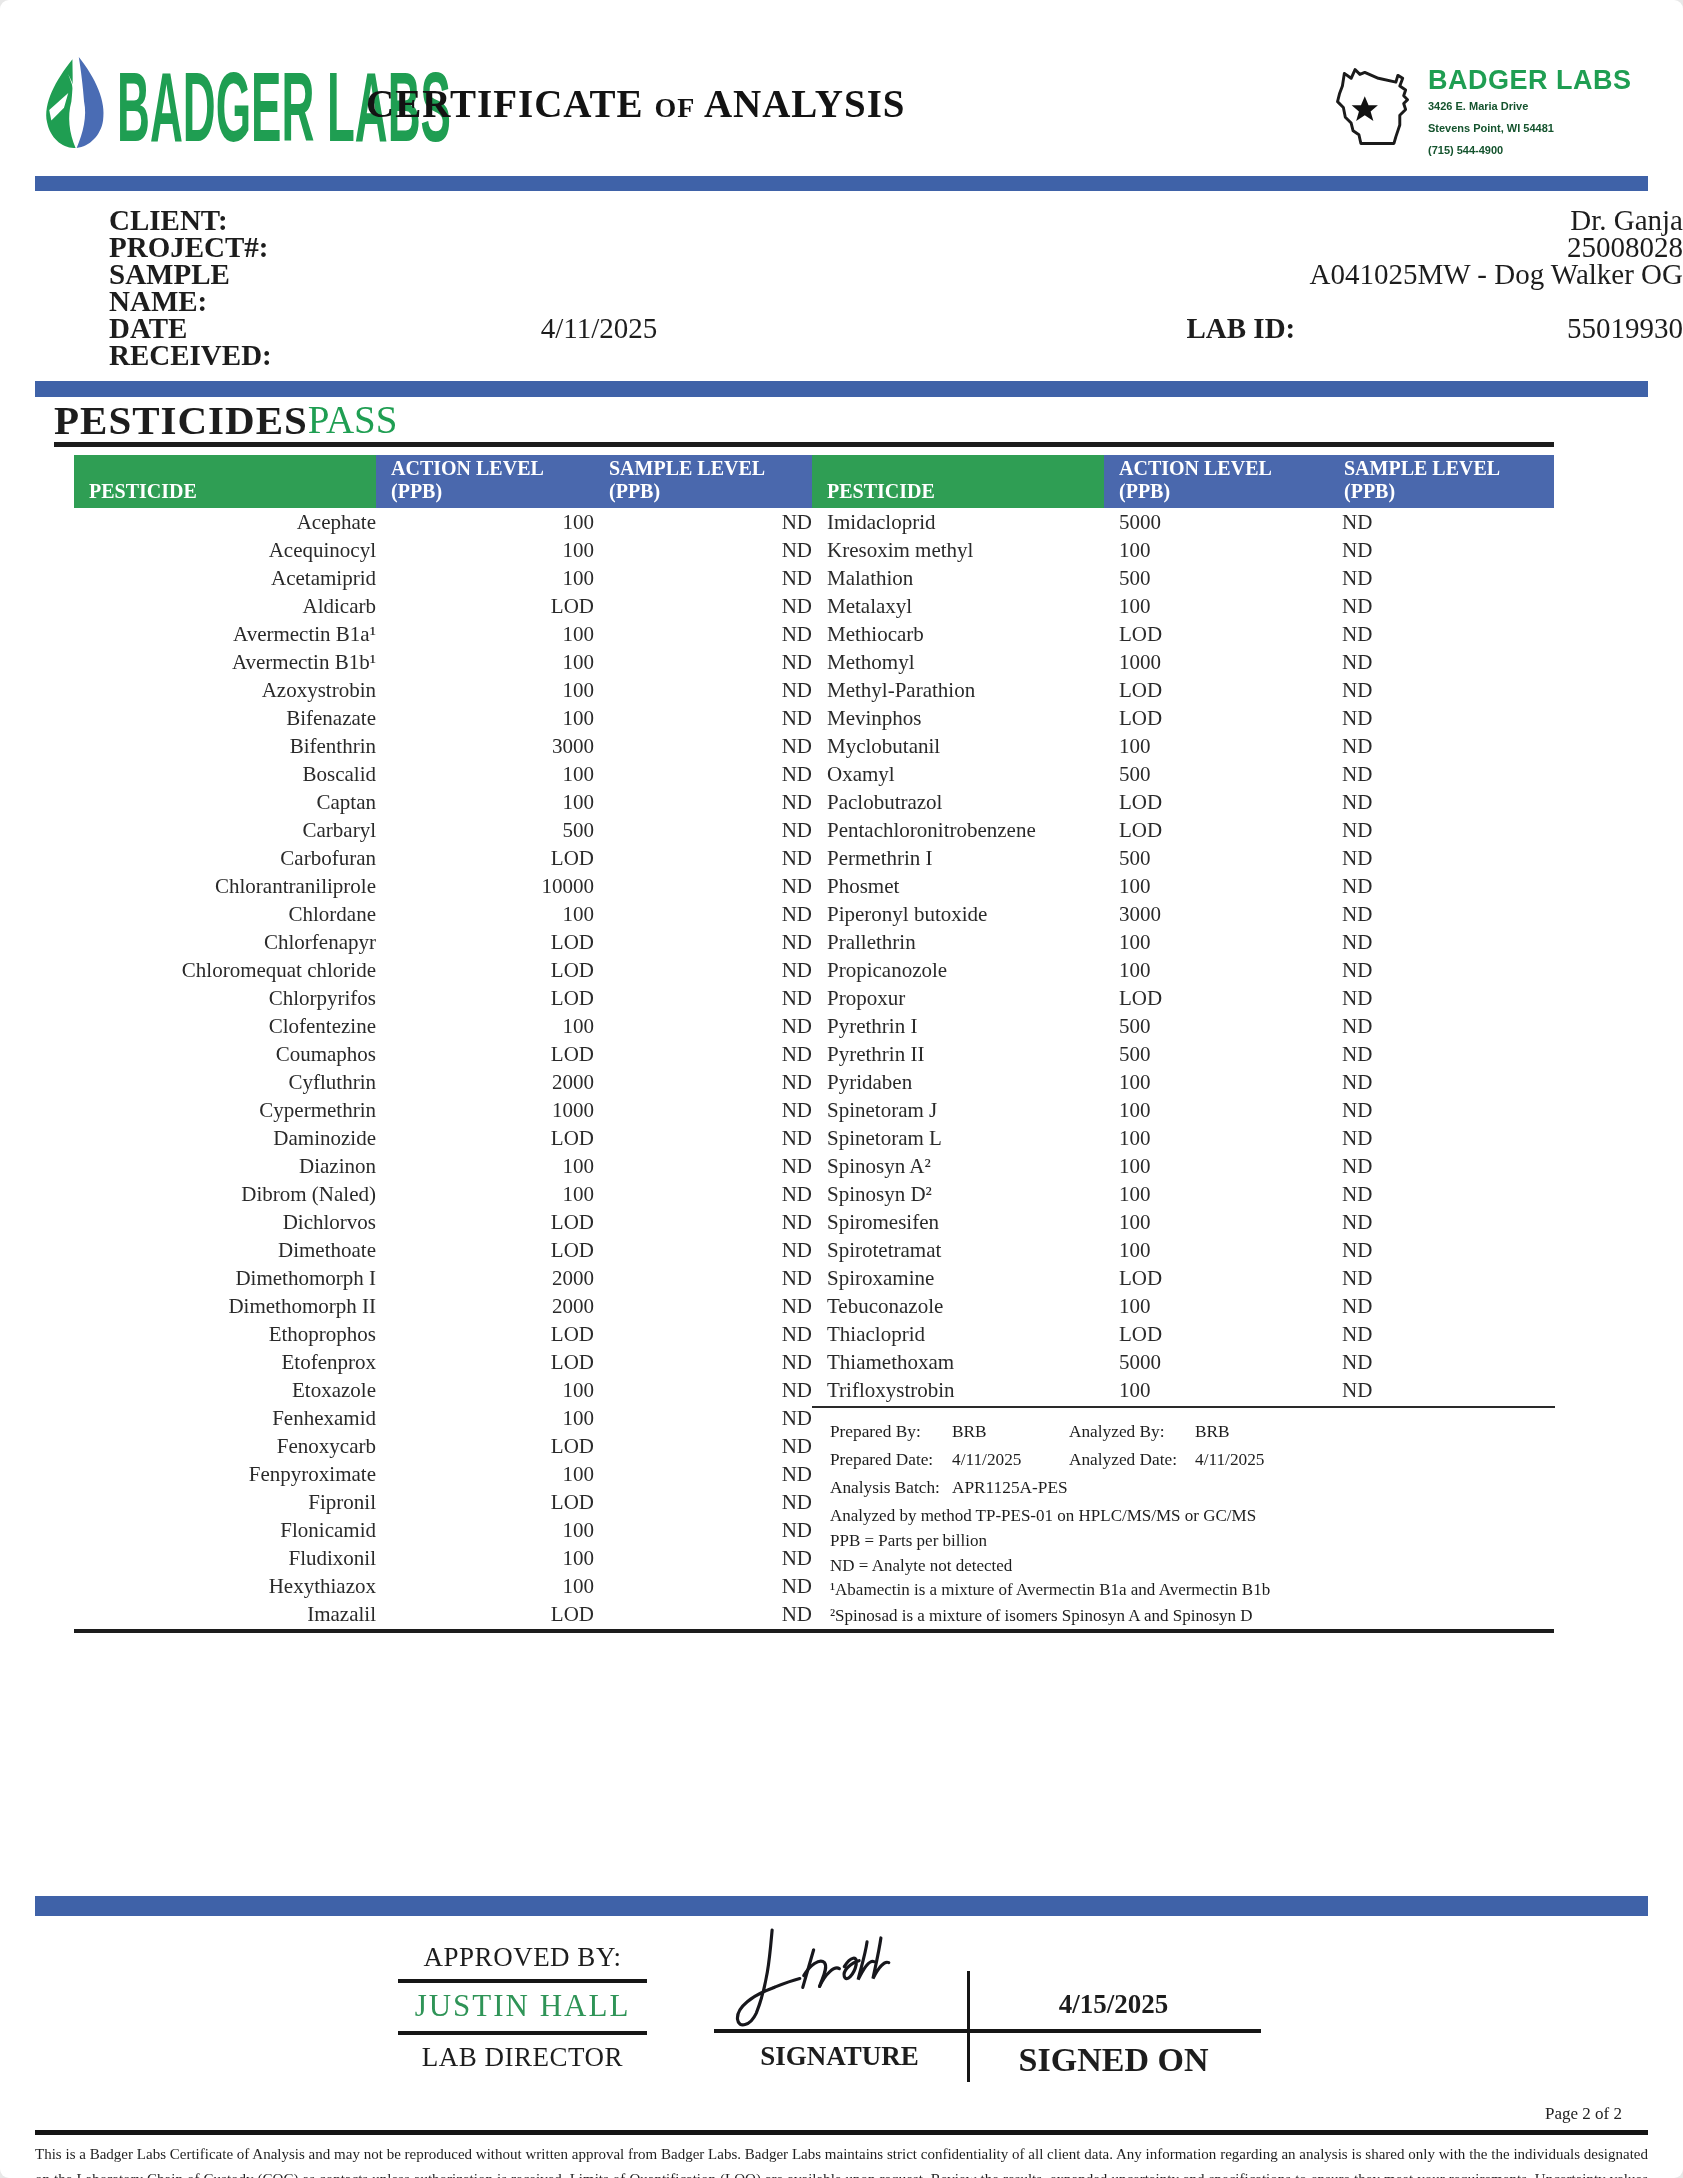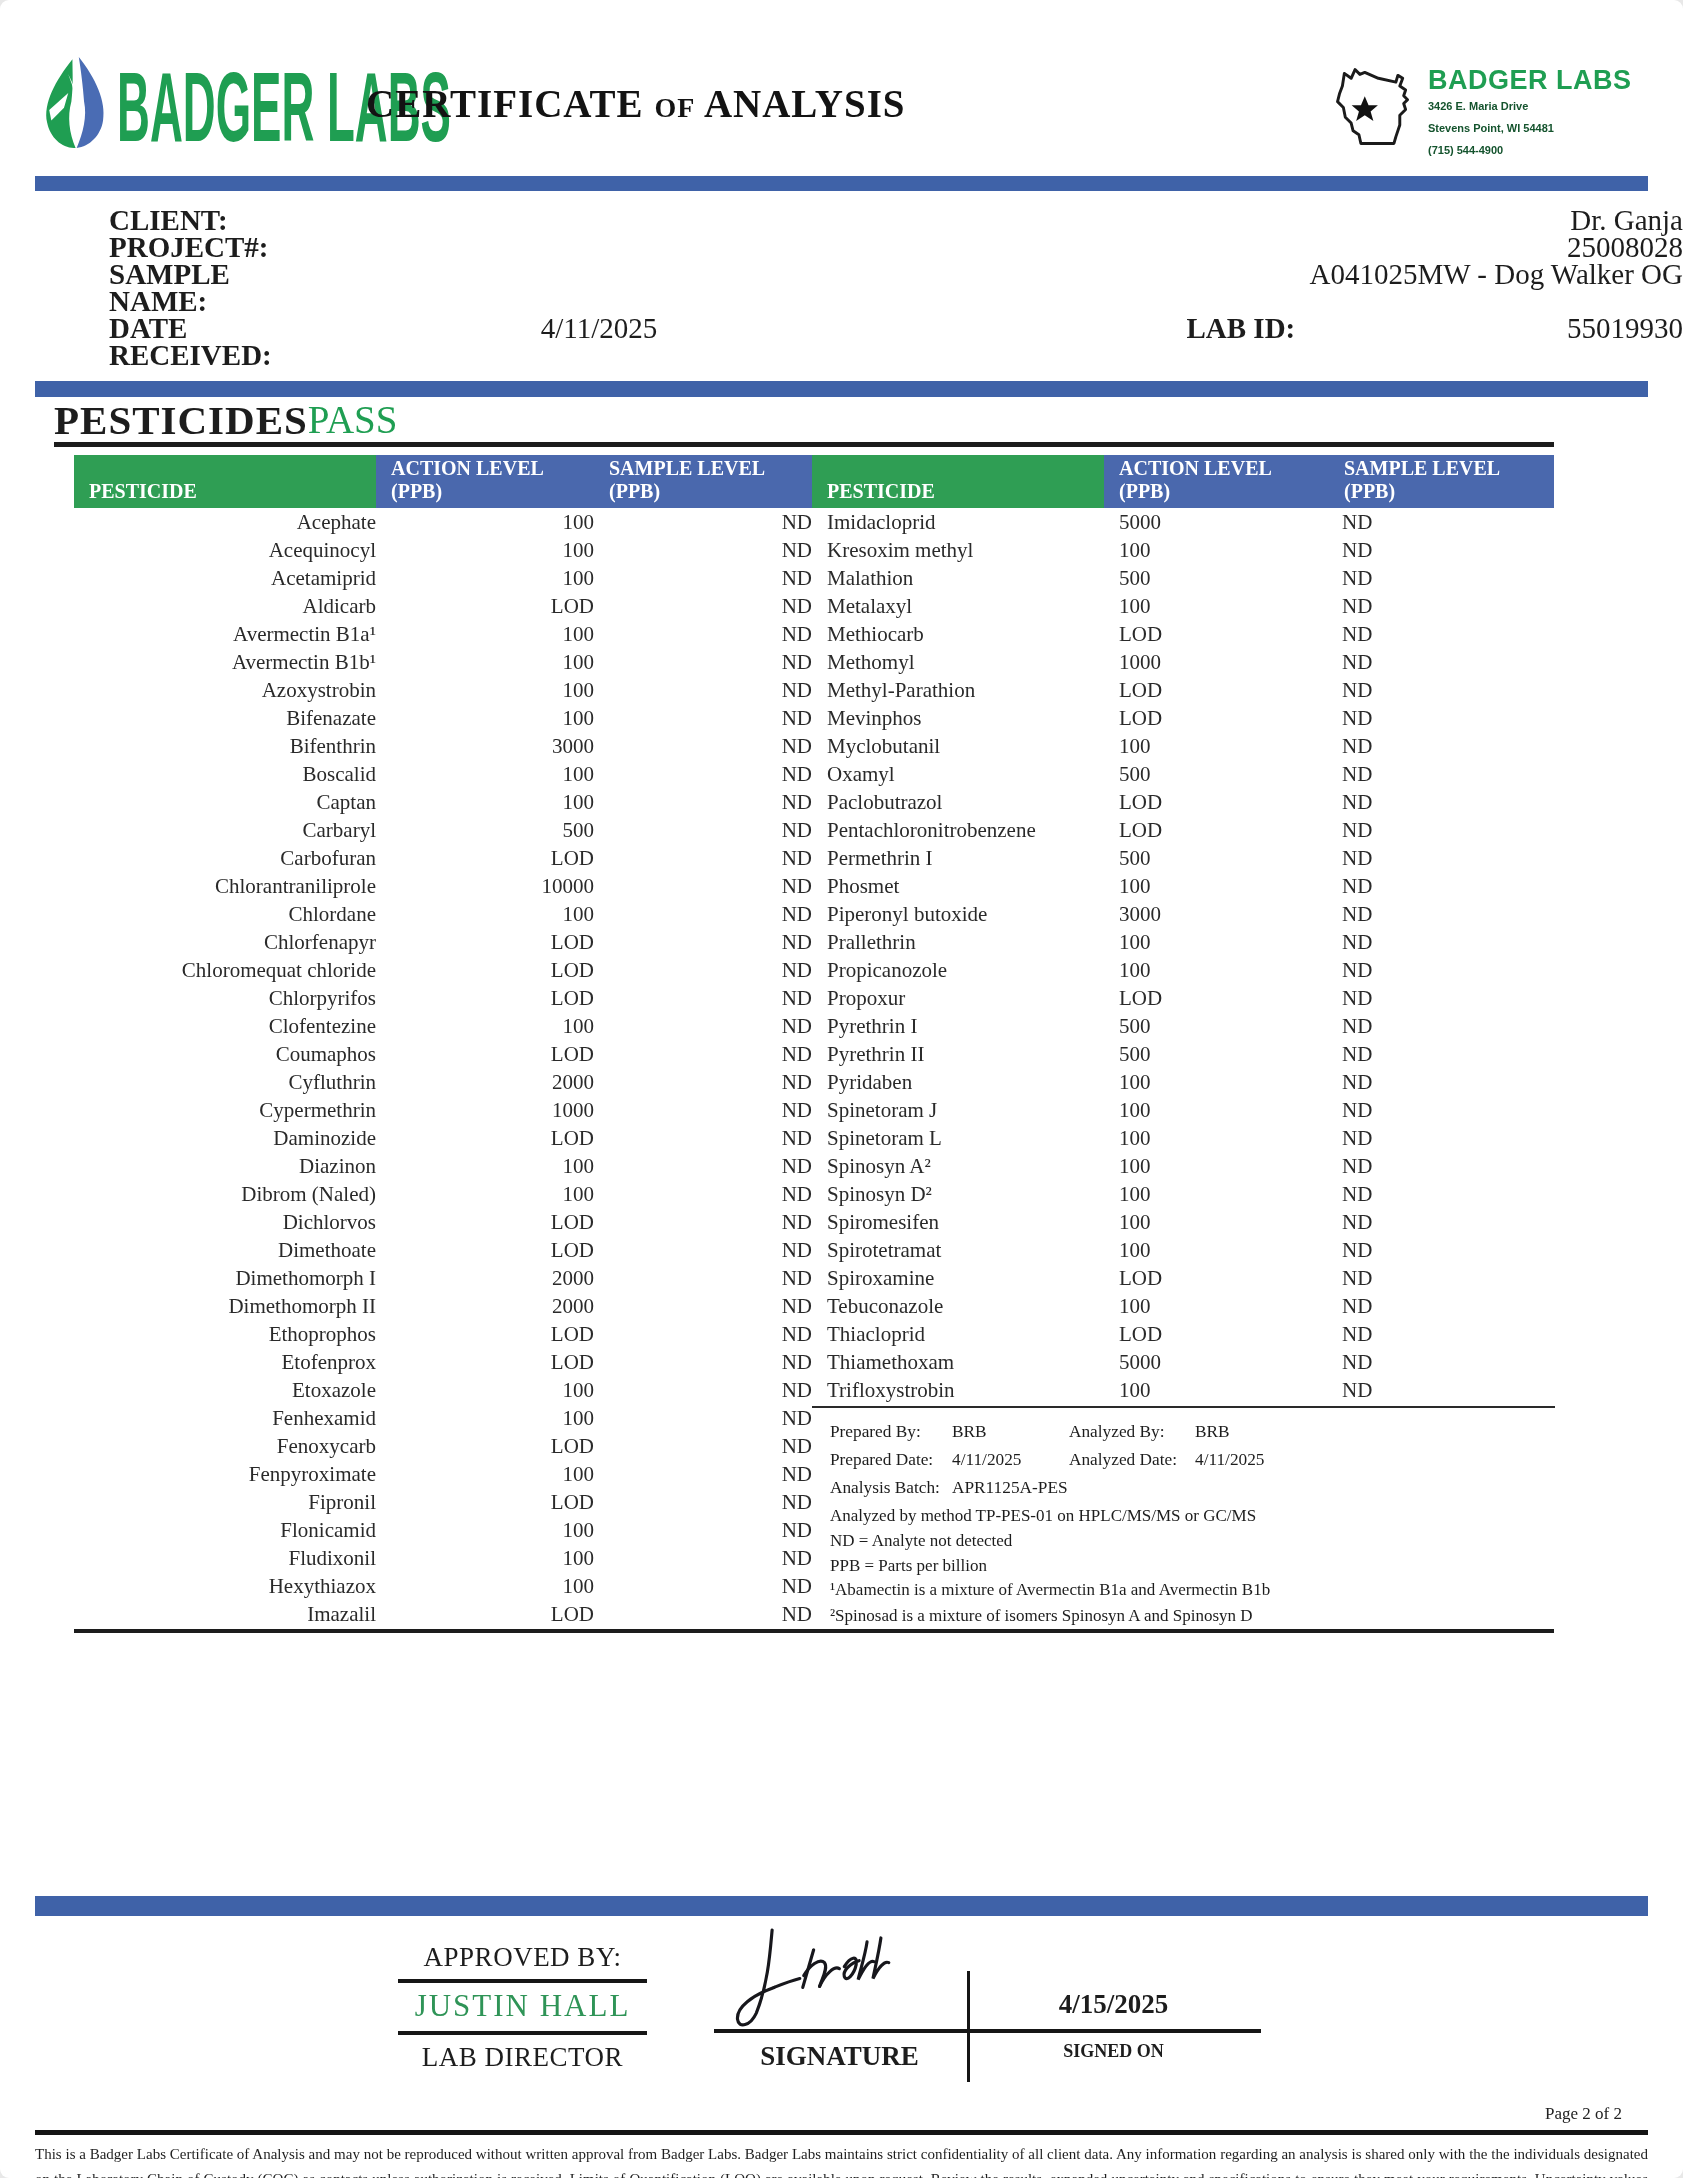--- a/index.html
+++ b/index.html
@@ -77,21 +77,21 @@
                padding:5px 0 7px 0; border-bottom:4px solid #161616; }
   .appr-title { font-size:27px; padding-top:7px; letter-spacing:0.5px; }
   .sig-svg { position:absolute; left:693px; top:8px; width:267px; height:107px; }
   .sig-rule { position:absolute; left:714px; top:113px; width:547px; height:4px; background:#161616; }
   .sig-divider { position:absolute; left:967px; top:55px; width:3px; height:111px; background:#161616; }
   .sig-label { position:absolute; left:728px; top:125px; width:223px; text-align:center;
                font-size:27px; font-weight:bold; }
   .signed-date { position:absolute; left:980px; top:73px; width:267px; text-align:center;
                  font-size:27px; font-weight:bold; }
   .signed-label { position:absolute; left:985px; top:125px; width:257px; text-align:center;
-                  font-size:18px; font-weight:bold; }
+                  font-size:34px; font-weight:bold; }
   
   .pageno { margin-top:4px; text-align:right; padding-right:61px; font-size:17px; color:#222; }
   .footline { margin:6px 35px 0 35px; height:5px; background:#141414; }
   .disclaimer { margin:7px 35px 0 35px; font-size:15px; line-height:25px;
                 text-align:justify; color:#1f1f1f; }
 </style>
 </head>
 <body>
 
 <div class="page">
@@ -634,22 +634,22 @@
             <span>4/11/2025</span>
             <span>Analyzed Date:</span>
             <span>4/11/2025</span>
             <span>Analysis Batch:</span>
             <span>APR1125A-PES</span>
             <span></span>
               <span></span>
           </div>
           <div class="note-lines">
             <div class="nline">Analyzed by method TP-PES-01 on HPLC/MS/MS or GC/MS</div>
+            <div class="nline">PPB = Parts per billion</div>
             <div class="nline">ND = Analyte not detected</div>
-            <div class="nline">PPB = Parts per billion</div>
             <div class="fline">¹Abamectin is a mixture of  Avermectin B1a and Avermectin B1b</div>
             <div class="fline">²Spinosad is a mixture of  isomers Spinosyn A and Spinosyn D</div>
           </div>
         </div>
       </div>
     </div>
   </div>
 
   <div class="bluebar bar3"></div>
 

